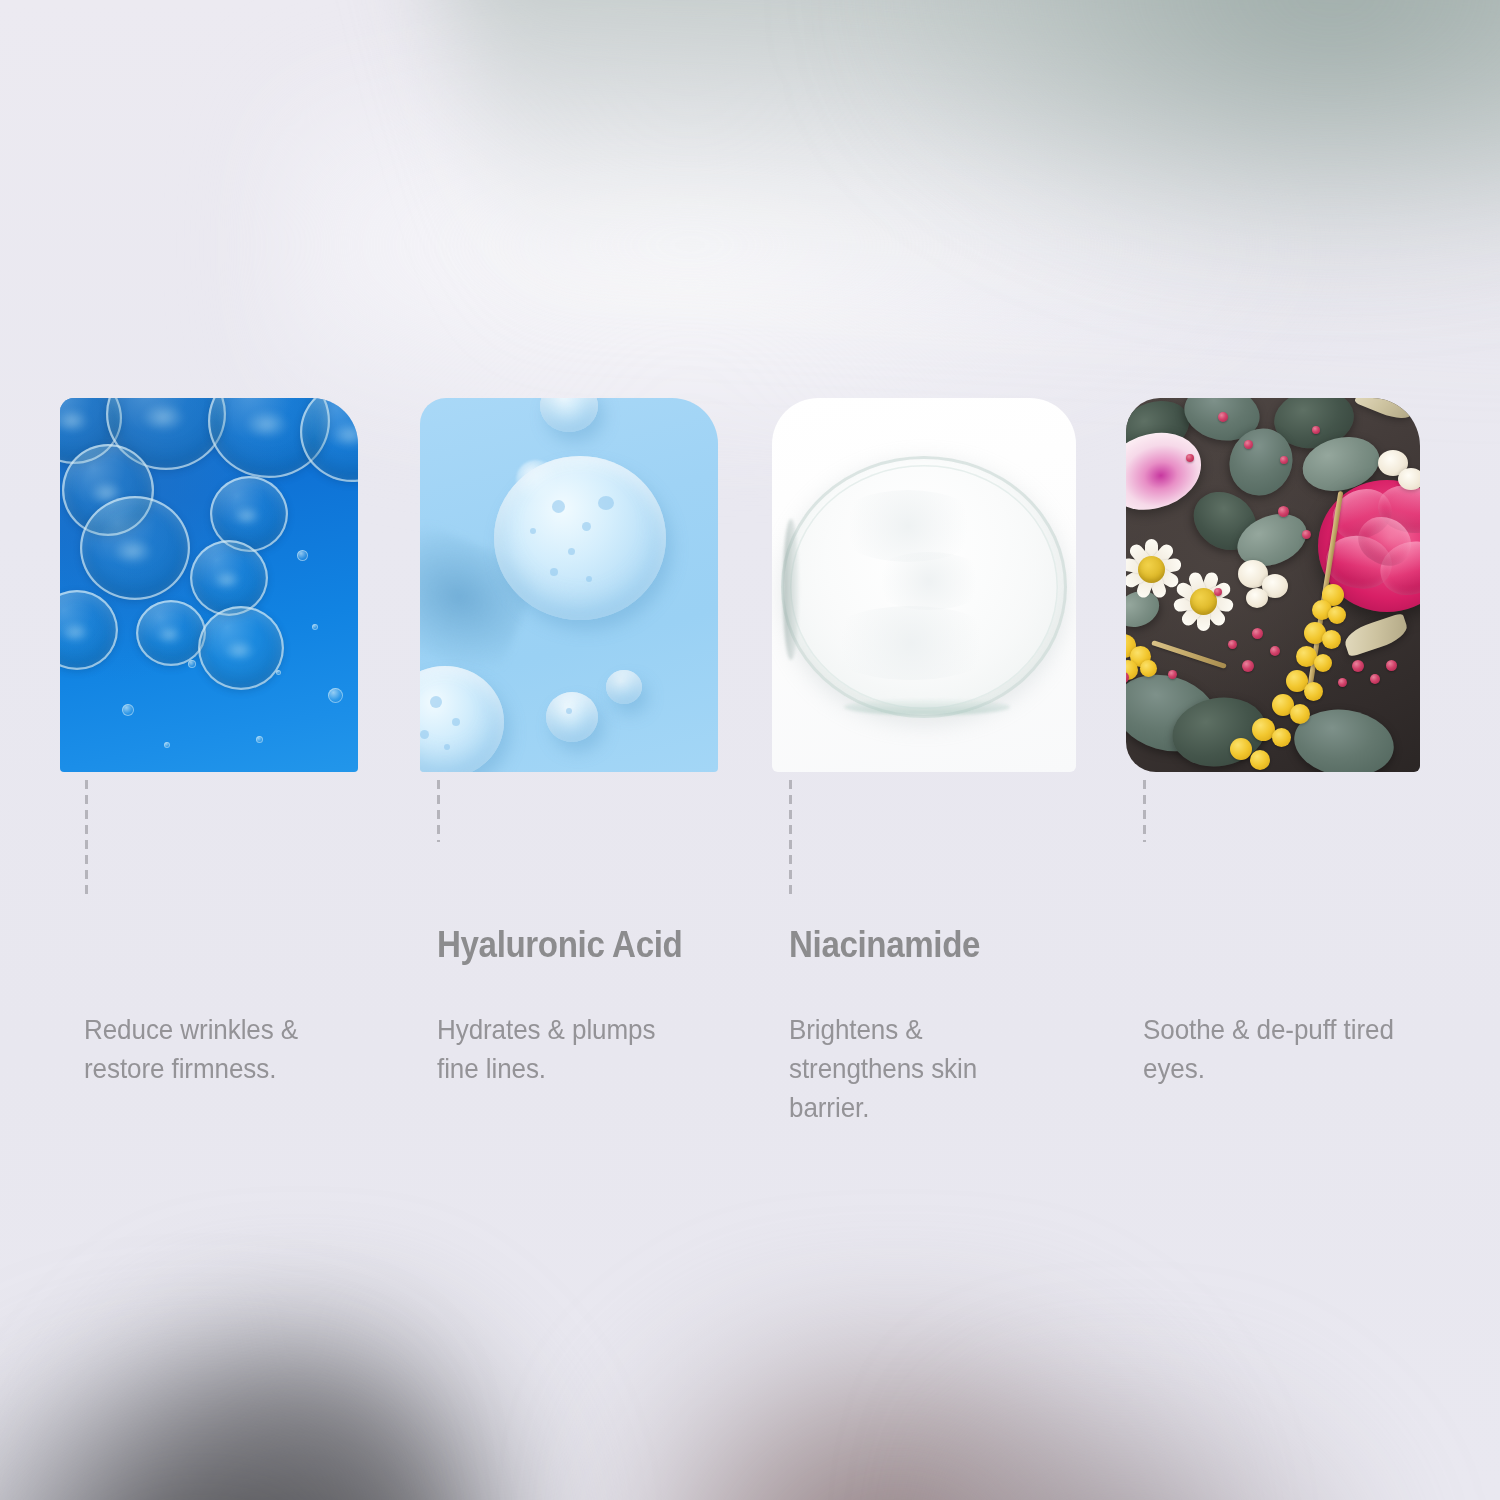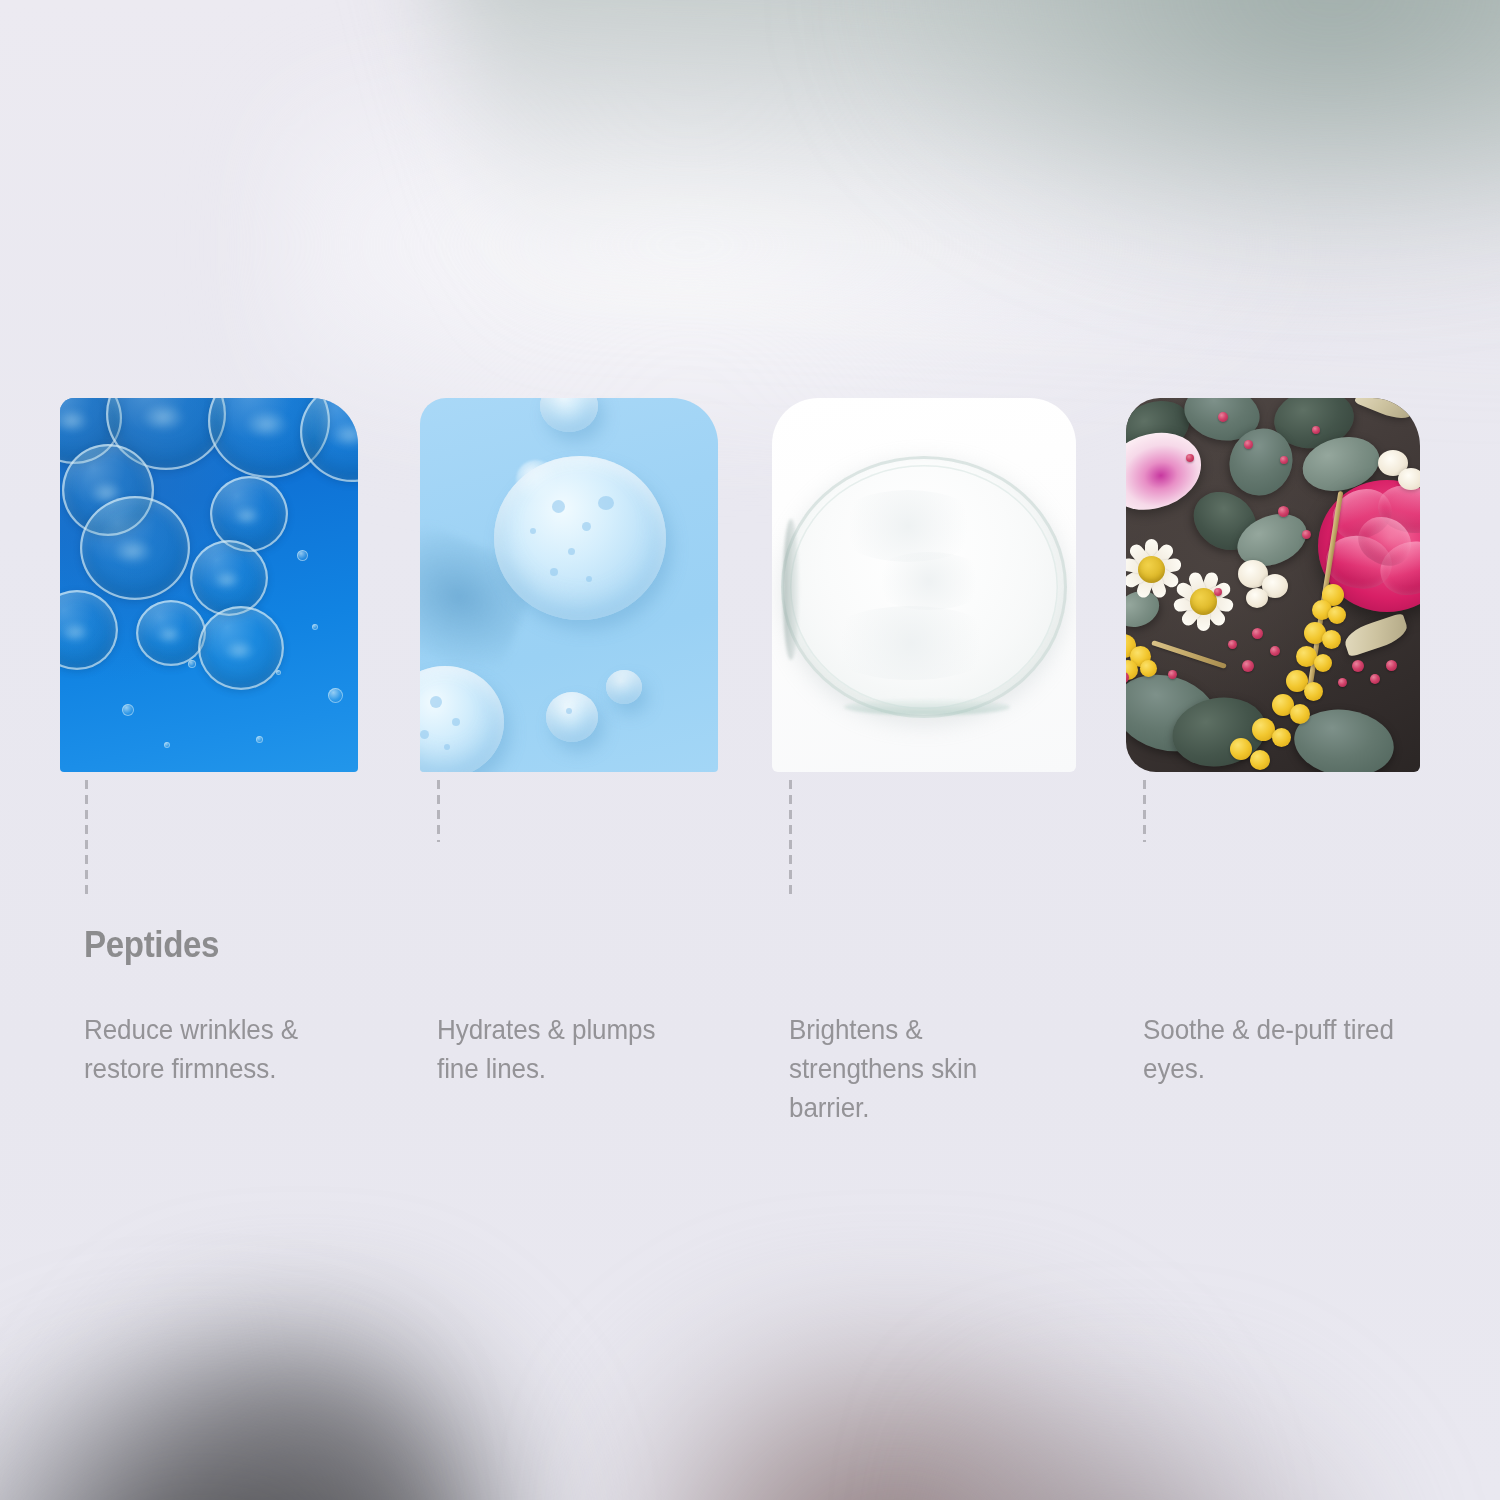--- a/index.html
+++ b/index.html
@@ -527,26 +527,31 @@
         <div class="berry" style="left:42px;  top:272px; width:9px;  height:9px;"></div>
       </div>
     </div>
   </div>
 
   <div class="dash" style="left:85px;   top:780px; height:120px;"></div>
   <div class="dash" style="left:437px;  top:780px; height:62px;"></div>
   <div class="dash" style="left:789px;  top:780px; height:120px;"></div>
   <div class="dash" style="left:1143px; top:780px; height:62px;"></div>
 
-  <div class="col" style="left:84px; top:855px; width:290px; height:110px;">
+  <p class="col-desc" style="position:absolute; left:84px; top:1010px; width:288px;">Reduce wrinkles &amp; restore firmness.</p>
+
+  <div class="col" style="left:437px; top:855px; width:280px; height:110px;">
     <div class="title-slot">
-      <h3 class="col-title">Peptides</h3>
+      <h3 class="col-title">Hyaluronic Acid</h3>
     </div>
   </div>
-  <p class="col-desc" style="position:absolute; left:84px; top:1010px; width:288px;">Reduce wrinkles &amp; restore firmness.</p>
-
   <p class="col-desc" style="position:absolute; left:437px; top:1010px; width:250px;">Hydrates &amp; plumps fine lines.</p>
 
+  <div class="col" style="left:789px; top:855px; width:300px; height:110px;">
+    <div class="title-slot">
+      <h3 class="col-title">Niacinamide</h3>
+    </div>
+  </div>
   <p class="col-desc" style="position:absolute; left:789px; top:1010px; width:290px;">Brightens &amp; strengthens skin barrier.</p>
 
   <p class="col-desc" style="position:absolute; left:1143px; top:1010px; width:300px;">Soothe &amp; de-puff tired eyes.</p>
 
 </div>
 
 </body></html>

